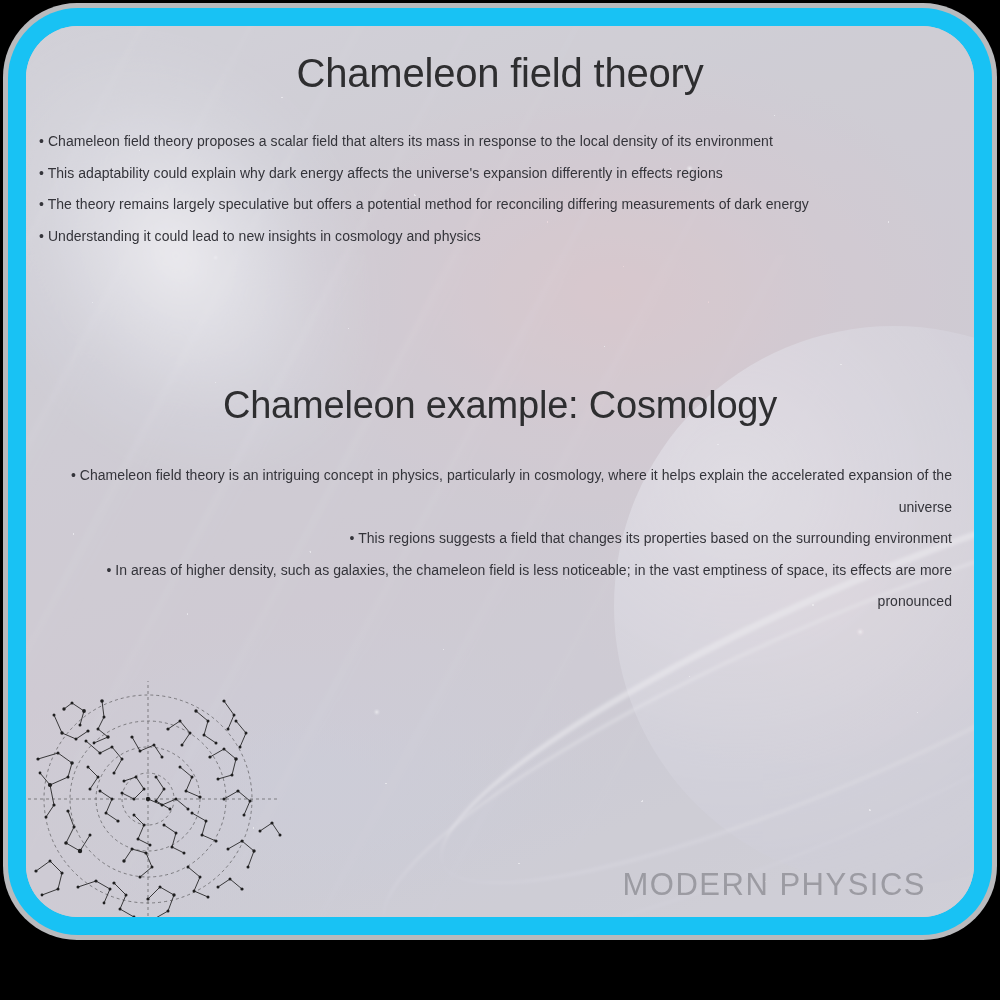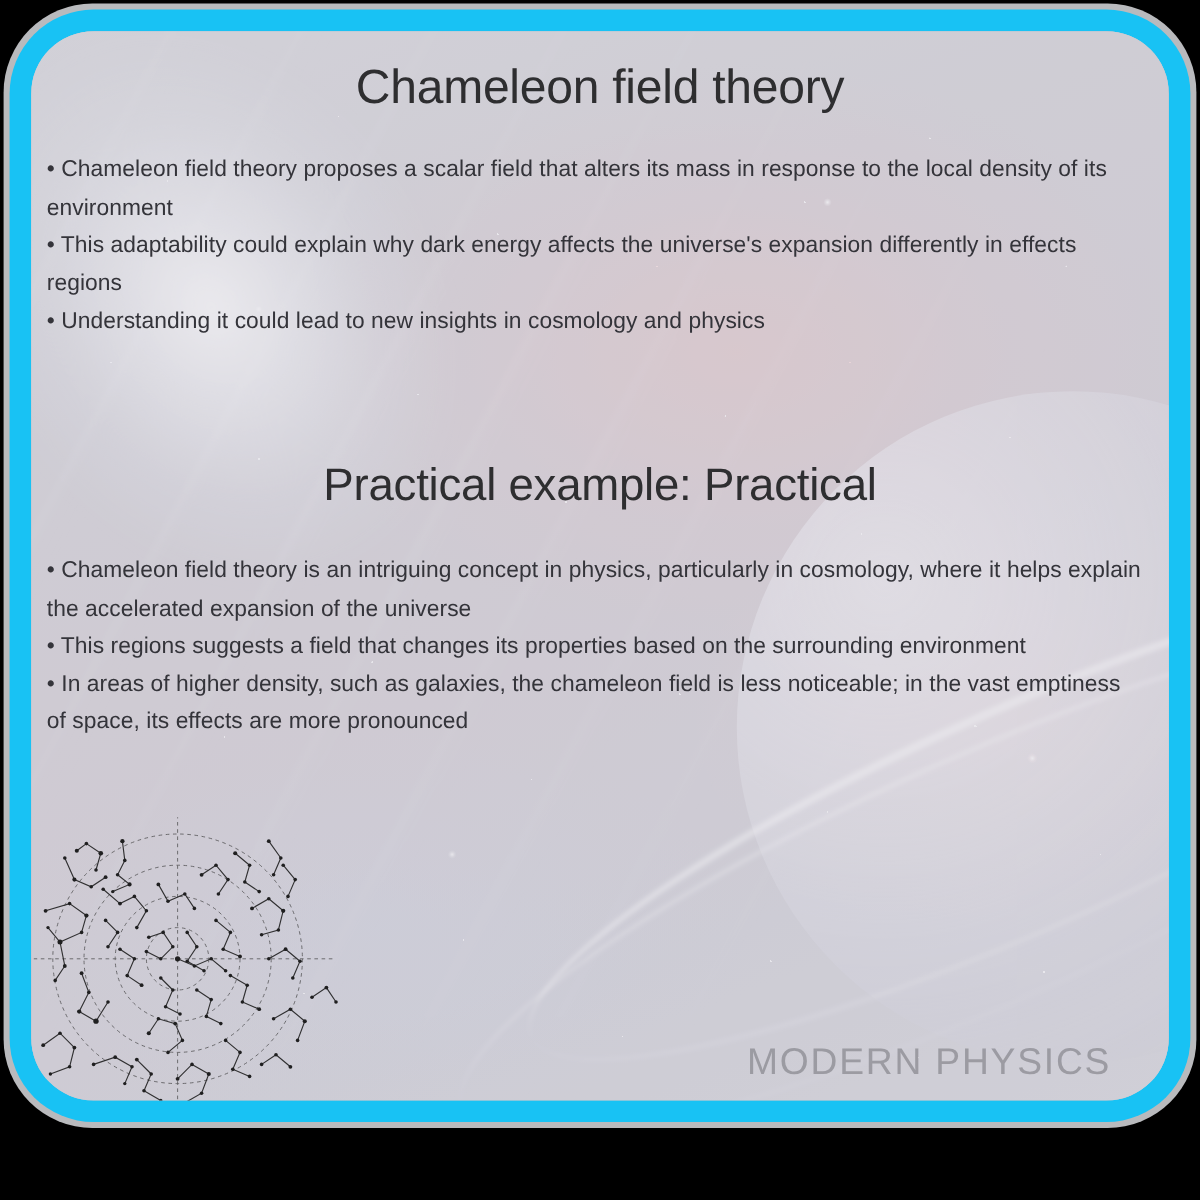--- a/index.html
+++ b/index.html
@@ -186,24 +186,24 @@
     letter-spacing:-0.2px;
     color:#2e2e30;
     font-family:"Liberation Sans", sans-serif;
   }
 
   .bullets {
     position:absolute;
     left:13px; right:22px;
   }
   .bullets.first { top:100px; }
-  .bullets.second { top:434px; }
+  .bullets.second { top:434px;text-align:right; }
 
   .bullet-line {
-    font-size:19px;
+    font-size:14px;
     line-height:31.5px;
     color:#34343a;
     letter-spacing:0.05px;
     font-family:"Liberation Sans", sans-serif;
   }
 
   .section-title {
     position:absolute;
     left:0; right:0; top:358px;
     text-align:center;
@@ -423,24 +423,25 @@
       </g>
     </svg>
 
     <div class="content">
 
       <h1 class="slide-title">Chameleon field theory</h1>
 
       <div class="bullets first">
         <p class="bullet-line">• Chameleon field theory proposes a scalar field that alters its mass in response to the local density of its environment</p>
         <p class="bullet-line">• This adaptability could explain why dark energy affects the universe's expansion differently in effects regions</p>
+        <p class="bullet-line">• The theory remains largely speculative but offers a potential method for reconciling differing measurements of dark energy</p>
         <p class="bullet-line">• Understanding it could lead to new insights in cosmology and physics</p>
       </div>
 
-      <h2 class="section-title">Practical example: Practical</h2>
+      <h2 class="section-title">Chameleon example: Cosmology</h2>
 
       <div class="bullets second">
         <p class="bullet-line">• Chameleon field theory is an intriguing concept in physics, particularly in cosmology, where it helps explain the accelerated expansion of the universe</p>
         <p class="bullet-line">• This regions suggests a field that changes its properties based on the surrounding environment</p>
         <p class="bullet-line">• In areas of higher density, such as galaxies, the chameleon field is less noticeable; in the vast emptiness of space, its effects are more pronounced</p>
       </div>
 
       <div class="watermark">MODERN PHYSICS</div>
 
     </div>

